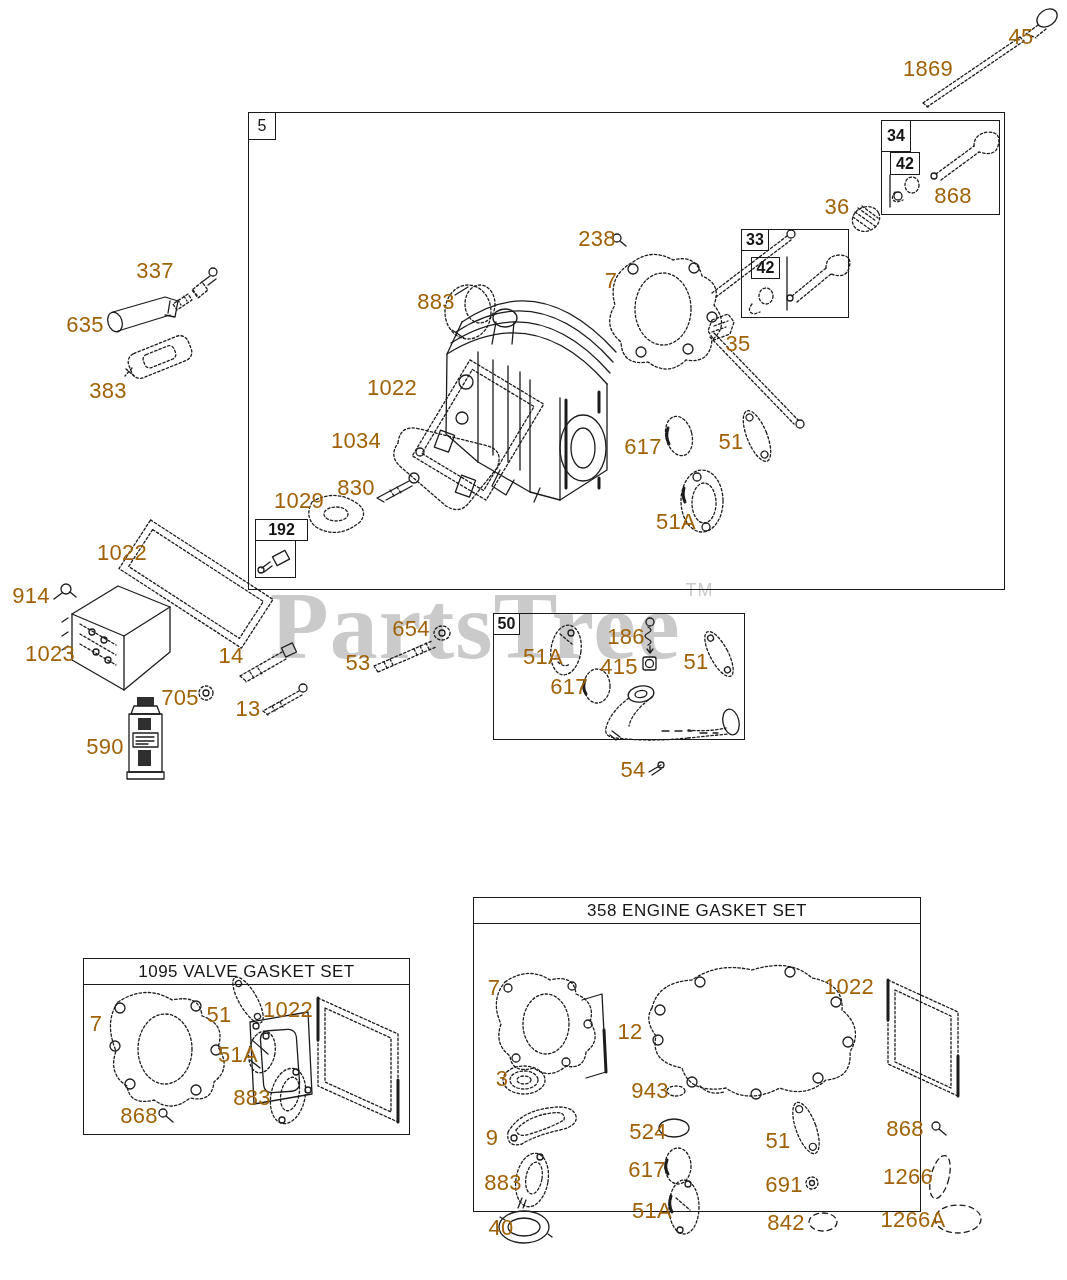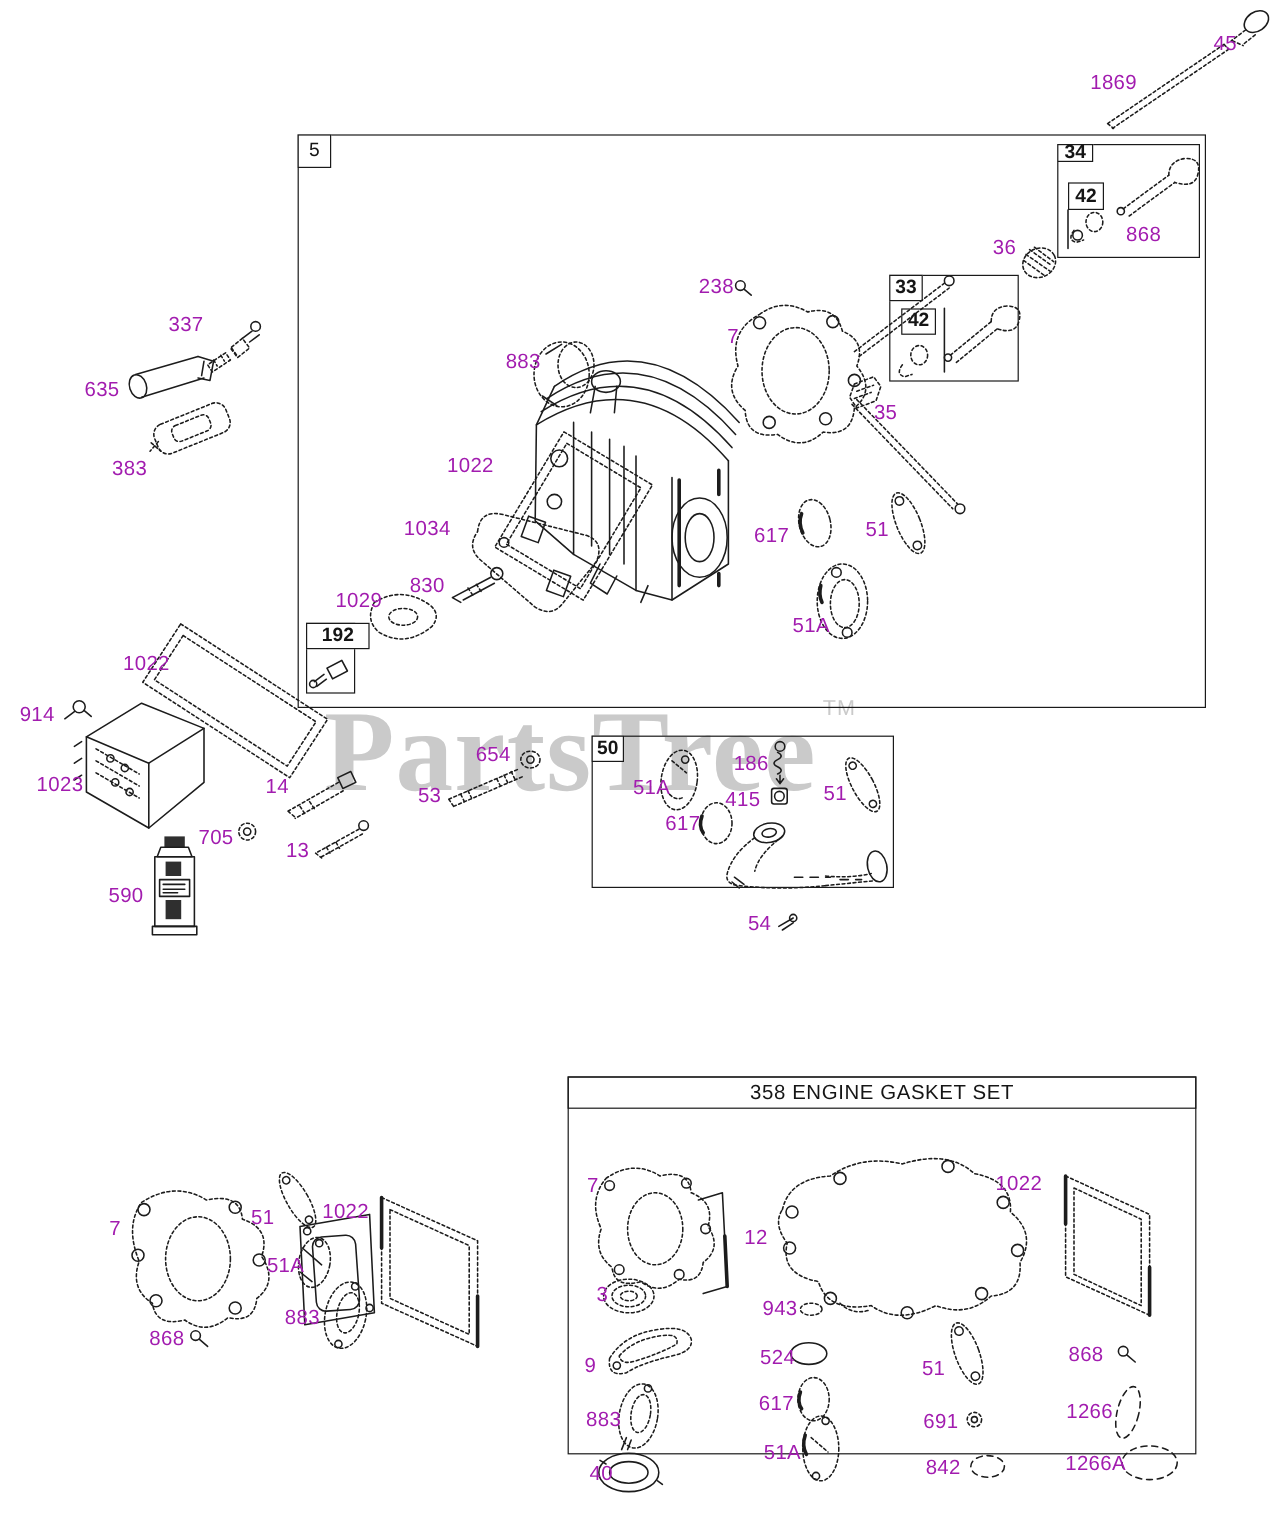--- a/index.html
+++ b/index.html
@@ -1,18 +1,18 @@
 <!DOCTYPE html>
 <html><head>
 <meta charset="utf-8">
 <style>
   *{box-sizing:border-box}
   html,body{margin:0;padding:0;background:#fff}
   .page{position:relative;width:1067px;height:1280px;background:#ffffff;font-family:"Liberation Sans",sans-serif;overflow:hidden}
-  .lbl{position:absolute;transform:translate(-50%,-50%);font-size:17px;color:#a21caf;white-space:nowrap;z-index:5;letter-spacing:.3px}
+  .lbl{position:absolute;transform:translate(-50%,-50%);font-size:22px;color:#a16207;white-space:nowrap;z-index:5;letter-spacing:.3px}
   .frame{position:absolute;border:1.6px solid #1a1a1a;z-index:2;background:transparent}
   .tag{position:absolute;border:1.6px solid #1a1a1a;z-index:3;display:flex;align-items:center;justify-content:center;font-size:16px;font-weight:700;color:#151515;background:#fff}
   .tag.rw{font-weight:400}
   .hdr{position:absolute;left:-1px;top:-1px;right:-1px;height:27px;border:1.6px solid #1a1a1a;display:flex;align-items:center;justify-content:center;font-size:17px;color:#151515;letter-spacing:.5px}
   .wm{position:absolute;left:270px;top:578px;z-index:1;color:#cacaca;font-family:"Liberation Serif",serif;font-weight:700;font-size:96px;line-height:1;letter-spacing:1px;user-select:none}
   .wm .tm{font-size:18px;position:relative;top:-62px;left:5px;font-family:"Liberation Sans",sans-serif;font-weight:400}
   svg.art{position:absolute;left:0;top:0;z-index:4}
   .s{fill:none;stroke:#1c1c1c;stroke-width:1.3;stroke-linecap:round;stroke-linejoin:round}
   .d{stroke-dasharray:2.4 2.2}
   .b{stroke-width:3}
@@ -22,34 +22,37 @@
 <body>
 
 <div class="page">
 
   <div class="wm"><span>PartsTree</span><span class="tm">TM</span></div>
 
   <div class="frame" style="left:248px;top:112px;width:757px;height:478px"></div>
   <div class="tag rw" style="left:248px;top:112px;width:28px;height:28px">5</div>
 
   <div class="frame" style="left:881px;top:120px;width:119px;height:95px"></div>
-  <div class="tag" style="left:881px;top:120px;width:30px;height:15px">34</div>
+  <div class="tag" style="left:881px;top:120px;width:30px;height:32px">34</div>
   <div class="tag" style="left:890px;top:152px;width:30px;height:23px">42</div>
 
   <div class="frame" style="left:741px;top:229px;width:108px;height:89px"></div>
   <div class="tag" style="left:741px;top:229px;width:28px;height:22px">33</div>
   <div class="tag" style="left:751px;top:257px;width:29px;height:22px">42</div>
 
   <div class="frame" style="left:255px;top:519px;width:41px;height:59px"></div>
   <div class="tag" style="left:255px;top:519px;width:53px;height:22px">192</div>
 
   <div class="frame" style="left:493px;top:613px;width:252px;height:127px"></div>
   <div class="tag" style="left:493px;top:613px;width:27px;height:22px">50</div>
 
-  <div class="frame" style="left:473px;top:897px;width:524px;height:315px">
+  <div class="frame" style="left:83px;top:958px;width:327px;height:177px">
+    <div class="hdr">1095 VALVE GASKET SET</div>
+  </div>
+  <div class="frame" style="left:473px;top:897px;width:448px;height:315px">
     <div class="hdr">358 ENGINE GASKET SET</div>
   </div>
 
   <svg class="art" width="1067" height="1280" viewBox="0 0 1067 1280">
 
     <g>
       <ellipse class="s" cx="1047" cy="18" rx="11" ry="8" transform="rotate(-35 1047 18)"></ellipse>
       <path class="s d" d="M1038 25 l-12 9 M1046 29 l-10 8 M1027 34 l9 4"></path>
     </g>
     <g>

